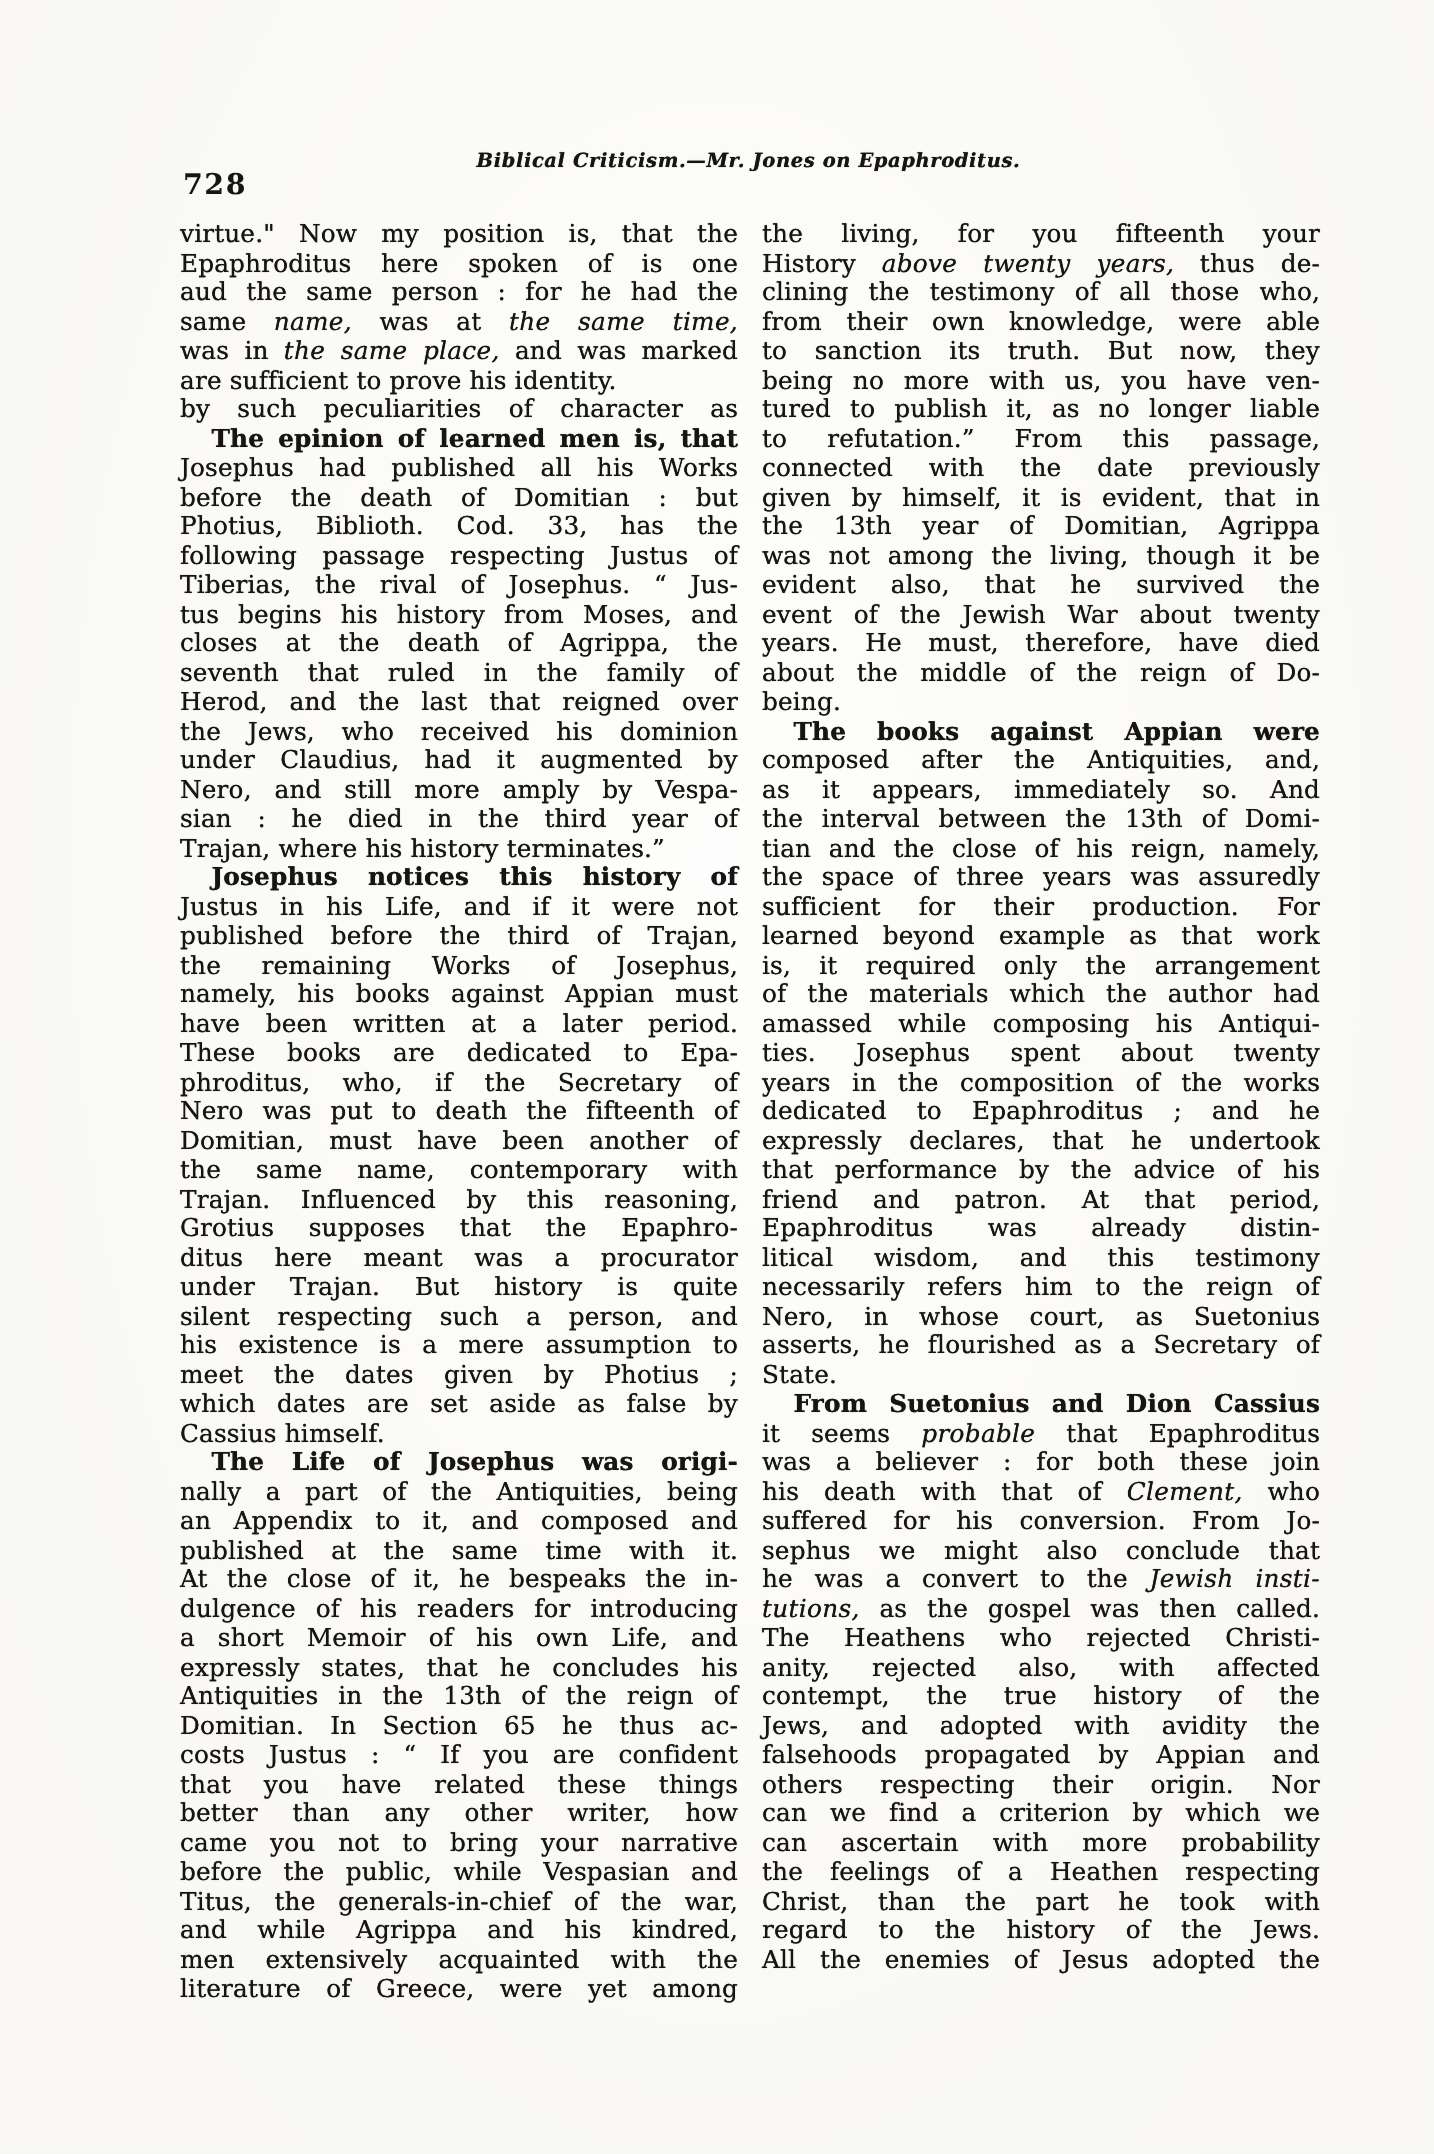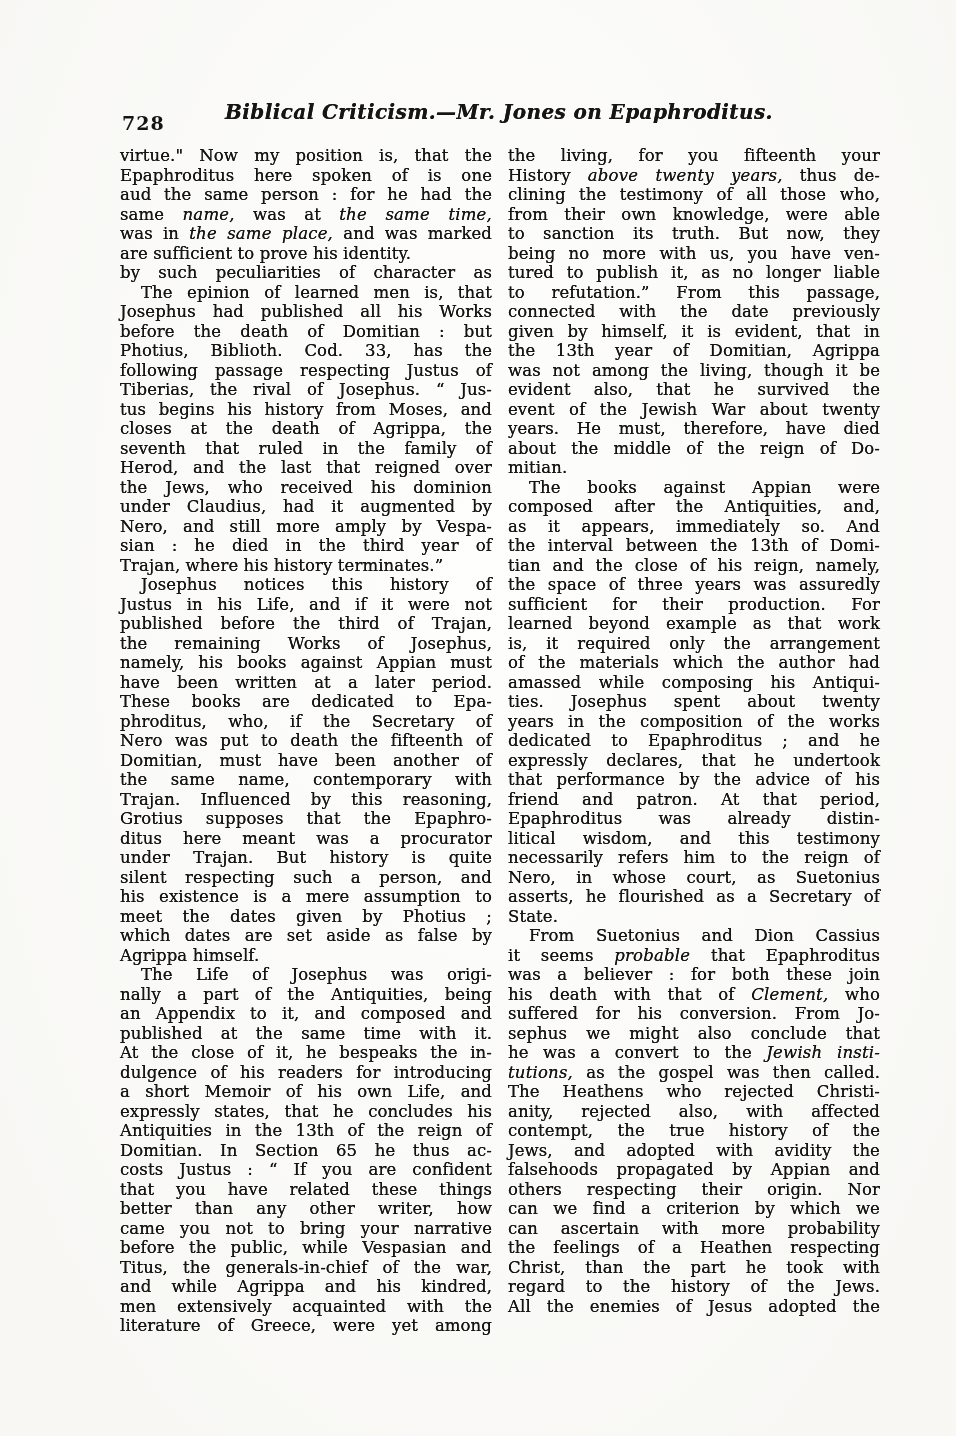--- a/index.html
+++ b/index.html
@@ -24,34 +24,34 @@
   }
   .pageno {
     position: absolute;
     left: 122px; top: 112px;
     font-size: 19px;
     letter-spacing: 1px;
     font-weight: 600;
   }
   .title {
     text-align: center;
-    font-size: 20px;
+    font-size: 13px;
     font-weight: bold;
     font-style: italic;
     letter-spacing: 0.4px;
     text-shadow: 0 0 0.5px #222;
   }
   .cols {
     display: flex;
     padding: 18px 0 0 120px;
     gap: 16px;
   }
   .col { width: 372px; }
   .para { margin: 0; }
-  .para.indent .line:first-child { text-indent: 21px; }
+  .para.indent .line:first-child { text-indent: 21px; font-weight: bold; }
   .line {
     font-size: 16.5px;
     line-height: 19.5px;
     text-align: justify;
     text-align-last: justify;
     white-space: normal;
     text-shadow: 0 0 0.45px #1a1916;
     letter-spacing: 0.1px;
   }
   .line.lastline { text-align-last: left; }
@@ -106,21 +106,21 @@
           <div class="line">Domitian, must have been another of</div>
           <div class="line">the same name, contemporary with</div>
           <div class="line">Trajan.  Influenced by this reasoning,</div>
           <div class="line">Grotius supposes that the Epaphro-</div>
           <div class="line">ditus here meant was a procurator</div>
           <div class="line">under Trajan.  But history is quite</div>
           <div class="line">silent respecting such a person, and</div>
           <div class="line">his existence is a mere assumption to</div>
           <div class="line">meet the dates given by Photius ;</div>
           <div class="line">which dates are set aside as false by</div>
-          <div class="line lastline">Agrippa himself.</div>
+          <div class="line lastline">Cassius himself.</div>
         </div>
         <div class="para indent">
           <div class="line">The Life of Josephus was origi-</div>
           <div class="line">nally a part of the Antiquities, being</div>
           <div class="line">an Appendix to it, and composed and</div>
           <div class="line">published at the same time with it.</div>
           <div class="line">At the close of it, he bespeaks the in-</div>
           <div class="line">dulgence of his readers for introducing</div>
           <div class="line">a short Memoir of his own Life, and</div>
           <div class="line">expressly states, that he concludes his</div>
@@ -148,21 +148,21 @@
           <div class="line">tured to publish it, as no longer liable</div>
           <div class="line">to refutation.”  From this passage,</div>
           <div class="line">connected with the date previously</div>
           <div class="line">given by himself, it is evident, that in</div>
           <div class="line">the 13th year of Domitian, Agrippa</div>
           <div class="line">was not among the living, though it be</div>
           <div class="line">evident also, that he survived the</div>
           <div class="line">event of the Jewish War about twenty</div>
           <div class="line">years.  He must, therefore, have died</div>
           <div class="line">about the middle of the reign of Do-</div>
-          <div class="line lastline">mitian.</div>
+          <div class="line lastline">being.</div>
         </div>
         <div class="para indent">
           <div class="line">The books against Appian were</div>
           <div class="line">composed after the Antiquities, and,</div>
           <div class="line">as it appears, immediately so.  And</div>
           <div class="line">the interval between the 13th of Domi-</div>
           <div class="line">tian and the close of his reign, namely,</div>
           <div class="line">the space of three years was assuredly</div>
           <div class="line">sufficient for their production.  For</div>
           <div class="line">learned beyond example as that work</div>

